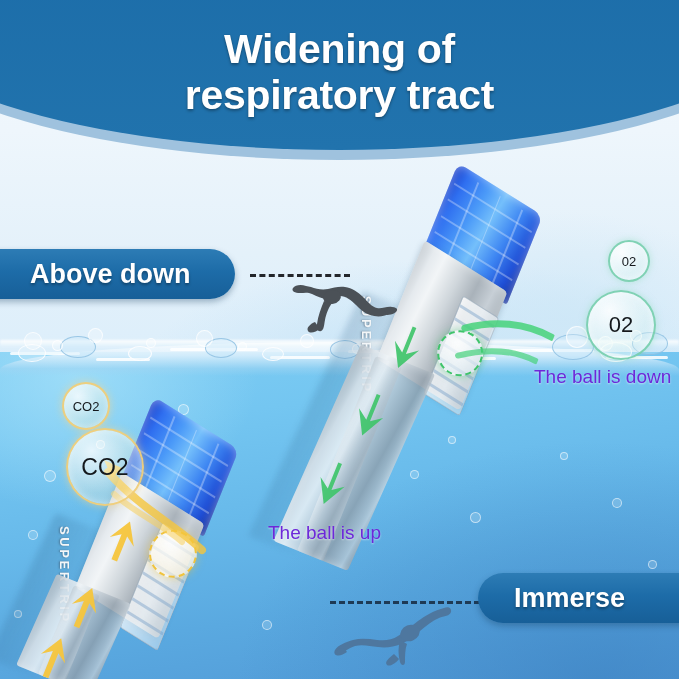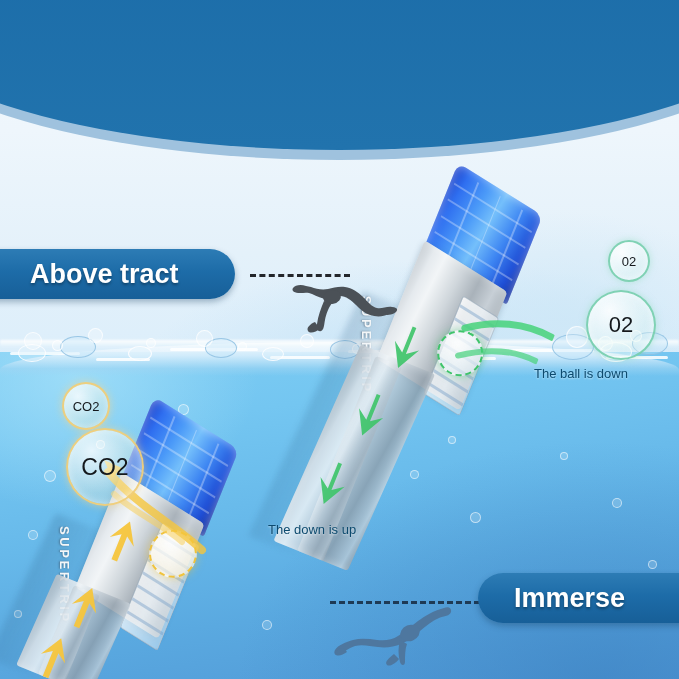--- a/index.html
+++ b/index.html
@@ -132,21 +132,21 @@
     box-shadow:0 0 7px rgba(150,220,195,.55), inset 0 0 10px rgba(255,255,255,.7);
   }
   .gasbub.co2{
     border:2.5px solid rgba(240,206,120,.95);
     background:radial-gradient(circle at 32% 28%,rgba(255,255,255,.8),rgba(255,246,216,.3) 58%,rgba(250,225,160,.12) 100%);
     box-shadow:0 0 8px rgba(245,215,140,.6), inset 0 0 10px rgba(255,255,255,.6);
   }
 
   
   .caption{
-    position:absolute;color:#0c4a6e;font-size:13px;white-space:nowrap;
+    position:absolute;color:#6d28d9;font-size:19px;white-space:nowrap;
     text-shadow:0 1px 2px rgba(255,255,255,.55);
   }
 
   
   .snorkel{position:absolute;transform-origin:50% 0%;}
   .sn-cap{
     position:absolute;border-radius:9px 9px 3px 3px;
     background:linear-gradient(100deg,#1b40c9 0%,#2f6ff0 14%,#4b9af8 34%,#74bffb 50%,#3d85f2 70%,#1f4fd6 88%,#16309e 100%);
     box-shadow:inset 0 0 9px rgba(255,255,255,.45);
   }
@@ -419,28 +419,32 @@
         <path d="M68 38 C66 45 66 53 68 60 C69 64 73 64 73 60 C73 54 73 47 75 42 Z"></path>
         <path d="M62 52 C57 56 52 60 55 63 C58 65 64 61 67 57 Z"></path>
         <path d="M12 46 C7 46 2 49 3 52 C5 55 11 53 15 50 Z"></path>
       </g>
     </svg>
   </div>
 
   <div class="banner-wrap">
     <div class="banner-light"></div>
     <div class="banner"></div>
+    <div class="banner-title">
+      <div>Widening of</div>
+      <div>respiratory tract</div>
+    </div>
   </div>
 
   <div class="dash" style="left:250px;top:274px;width:100px;"></div>
   <div class="dash light" style="left:330px;top:601px;width:150px;"></div>
 
   <div class="pill pill-above">
-    <span>Above tract</span>
+    <span>Above down</span>
   </div>
   <div class="pill pill-immerse">
     <span>Immerse</span>
   </div>
 
   <div class="caption" style="left:534px;top:366px;">The ball is down</div>
-  <div class="caption" style="left:268px;top:522px;">The down is up</div>
+  <div class="caption" style="left:268px;top:522px;">The ball is up</div>
 
 </div>
 
 </body></html>

